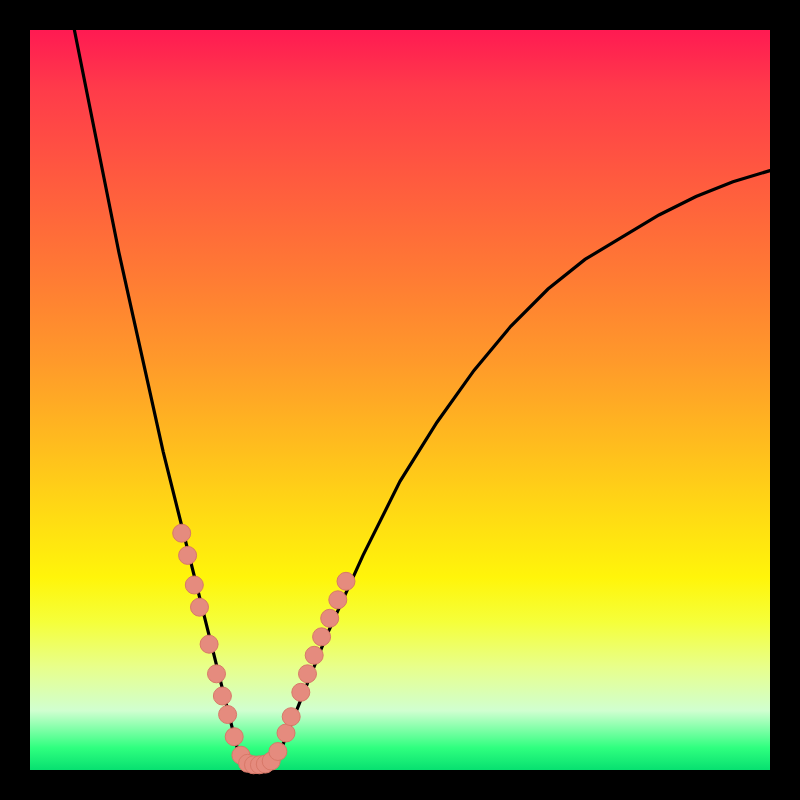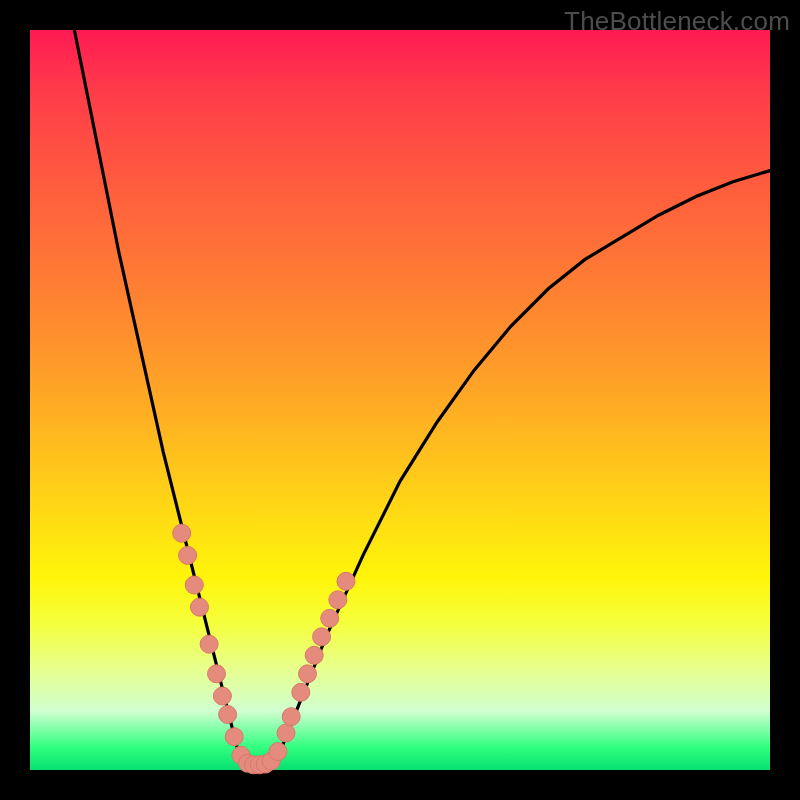--- a/index.html
+++ b/index.html
@@ -56,21 +56,20 @@
     top: 0;
     width: 740px;
     height: 740px;
     overflow: visible;
   }
 </style>
 </head>
 <body>
 
 <div class="frame">
-  <div class="watermark">TheBottleneck.com</div>
   <div class="plot">
     <svg class="curve" viewBox="0 0 740 740">
       <path id="curve-path" fill="none" stroke="#000000" stroke-width="3.2" stroke-linecap="round" d="M44.4 0.0 L59.2 74.0 L74.0 148.0 L88.8 222.0 L103.6 288.6 L118.4 355.2 L133.2 421.8 L148.0 481.0 L162.8 540.2 L177.6 599.4 L192.4 658.6 L199.8 688.2 L207.2 717.8 L222.0 734.8 L236.8 734.8 L251.6 717.8 L266.4 680.8 L296.0 606.8 L333.0 525.4 L370.0 451.4 L407.0 392.2 L444.0 340.4 L481.0 296.0 L518.0 259.0 L555.0 229.4 L592.0 207.2 L629.0 185.0 L666.0 166.5 L703.0 151.7 L740.0 140.6"></path>
       <g id="markers">
           <circle cx="151.7" cy="503.2" r="9" fill="#e58b7e" stroke="#d87868" stroke-width="1"></circle>
           <circle cx="157.6" cy="525.4" r="9" fill="#e58b7e" stroke="#d87868" stroke-width="1"></circle>
           <circle cx="164.3" cy="555.0" r="9" fill="#e58b7e" stroke="#d87868" stroke-width="1"></circle>
           <circle cx="169.5" cy="577.2" r="9" fill="#e58b7e" stroke="#d87868" stroke-width="1"></circle>
           <circle cx="179.1" cy="614.2" r="9" fill="#e58b7e" stroke="#d87868" stroke-width="1"></circle>
           <circle cx="186.5" cy="643.8" r="9" fill="#e58b7e" stroke="#d87868" stroke-width="1"></circle>

